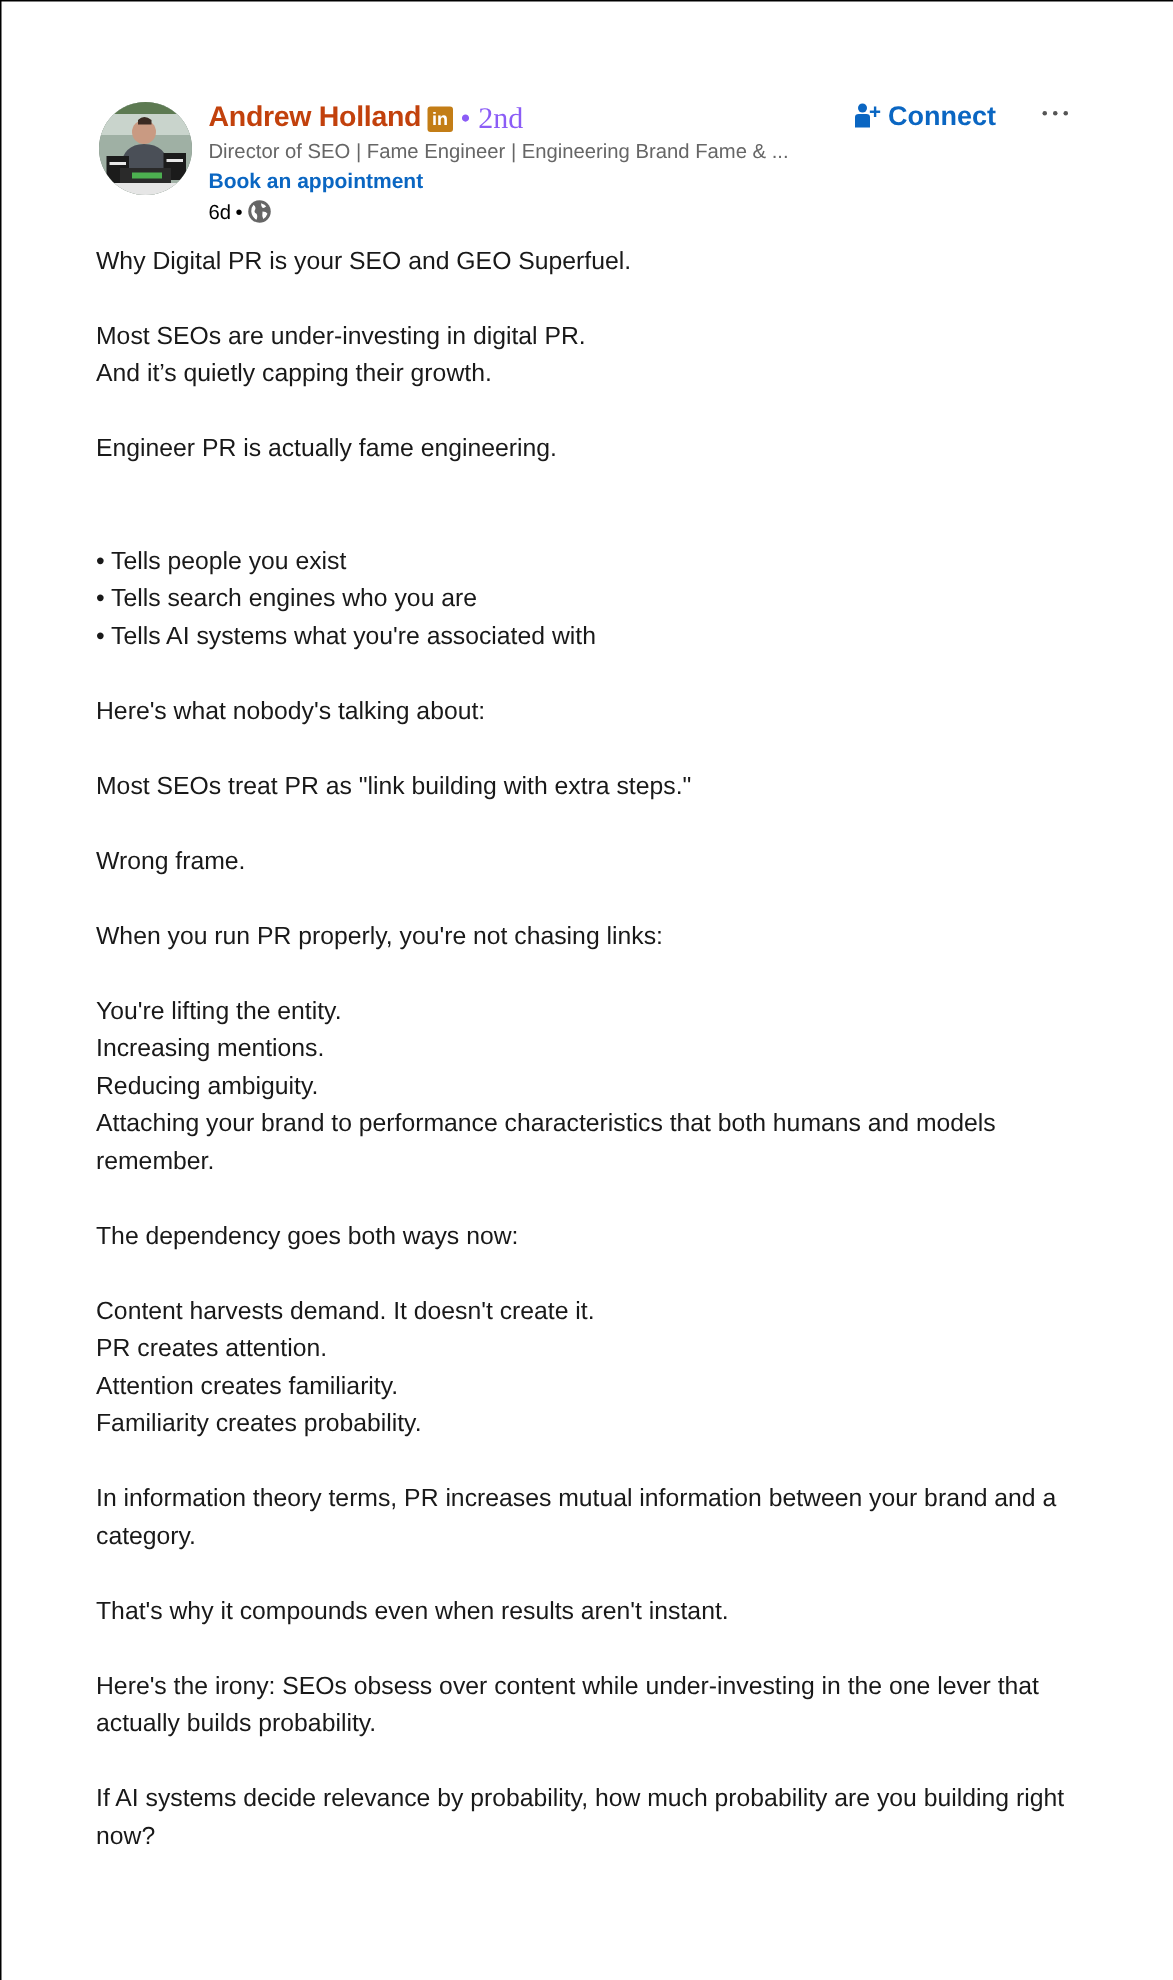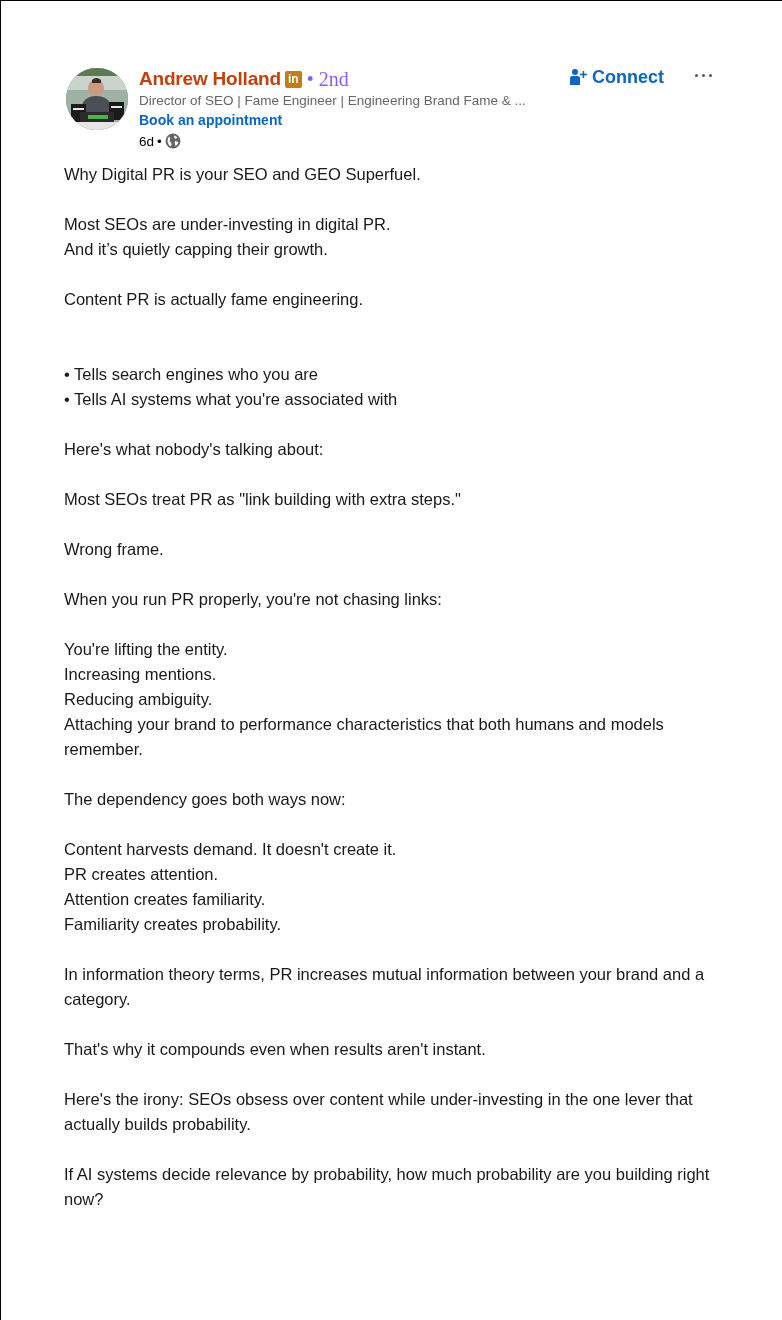--- a/index.html
+++ b/index.html
@@ -231,25 +231,26 @@
       <div>
         <div class="line">Why Digital PR is your SEO and GEO Superfuel.</div>
       </div>
       <div class="blank"></div>
       <div>
         <div class="line">Most SEOs are under-investing in digital PR.</div>
         <div class="line">And it’s quietly capping their growth.</div>
       </div>
       <div class="blank"></div>
       <div>
-        <div class="line">Content PR is actually fame engineering.</div>
-      </div>
-      <div class="blank"></div>
-      <div class="blank"></div>
-      <div>
+        <div class="line">Engineer PR is actually fame engineering.</div>
+      </div>
+      <div class="blank"></div>
+      <div class="blank"></div>
+      <div>
+        <div class="line">• Tells people you exist</div>
         <div class="line">• Tells search engines who you are</div>
         <div class="line">• Tells AI systems what you're associated with</div>
       </div>
       <div class="blank"></div>
       <div>
         <div class="line">Here's what nobody's talking about:</div>
       </div>
       <div class="blank"></div>
       <div>
         <div class="line">Most SEOs treat PR as "link building with extra steps."</div>

